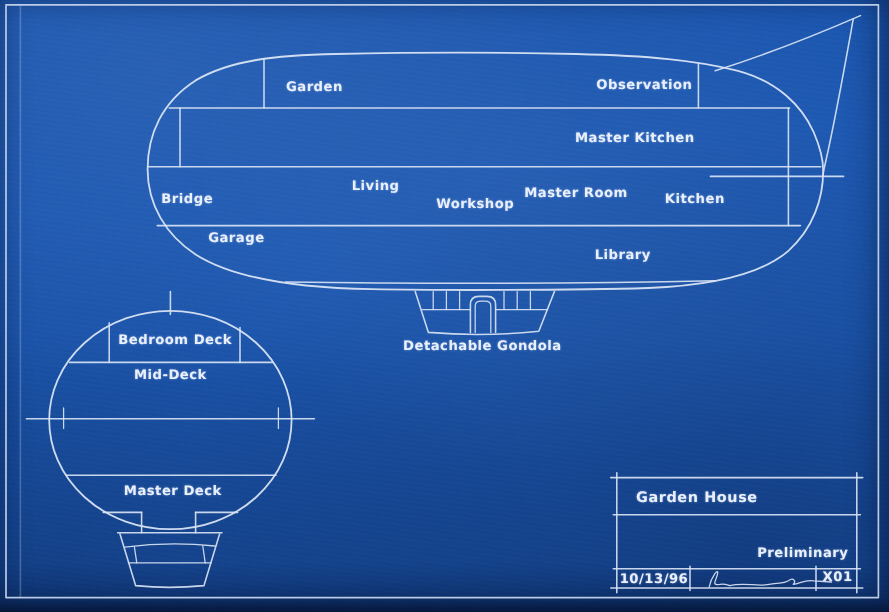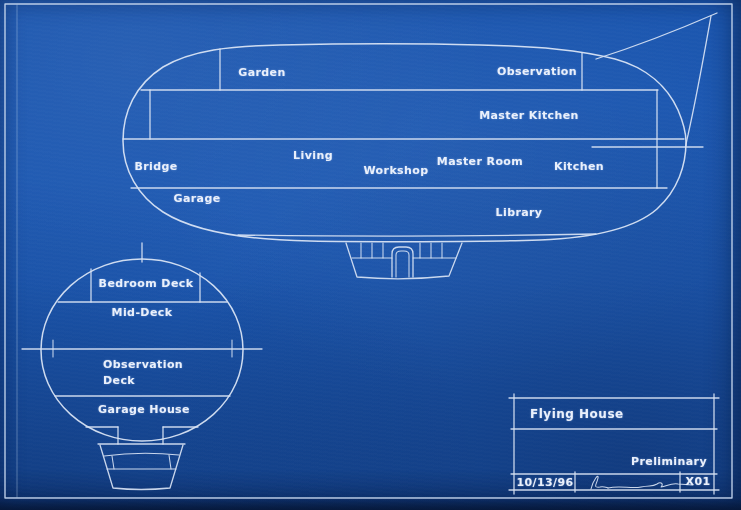--- a/index.html
+++ b/index.html
@@ -137,24 +137,24 @@
   <div class="lbl" style="left:262px;top:72px">Garden</div>
   <div class="lbl" style="left:537px;top:71px">Observation</div>
   <div class="lbl" style="left:529px;top:115px">Master Kitchen</div>
   <div class="lbl" style="left:313px;top:155px">Living</div>
   <div class="lbl" style="left:156px;top:166px">Bridge</div>
   <div class="lbl" style="left:396px;top:170px">Workshop</div>
   <div class="lbl" style="left:480px;top:161px">Master Room</div>
   <div class="lbl" style="left:579px;top:166px">Kitchen</div>
   <div class="lbl" style="left:197px;top:198px">Garage</div>
   <div class="lbl" style="left:519px;top:212px">Library</div>
+  <div class="lbl" style="left:402px;top:288px">Detachable Gondola</div>
 
   <div class="lbl" style="left:146px;top:283px">Bedroom Deck</div>
   <div class="lbl" style="left:142px;top:312px">Mid-Deck</div>
-  <div class="lbl wrap" style="left:143px;top:373px">Observation Deck</div>
-  <div class="lbl" style="left:144px;top:409px">Garage House</div>
+  <div class="lbl" style="left:144px;top:409px">Master Deck</div>
 
-  <div class="lbl tb-title" style="left:530px;top:414px">Flying House</div>
+  <div class="lbl tb-title" style="left:530px;top:414px">Garden House</div>
   <div class="lbl" style="left:669px;top:461px">Preliminary</div>
   <div class="lbl" style="left:545px;top:482px">10/13/96</div>
   <div class="lbl" style="left:698px;top:481px">X01</div>
 
 </div>
 
 </body></html>

